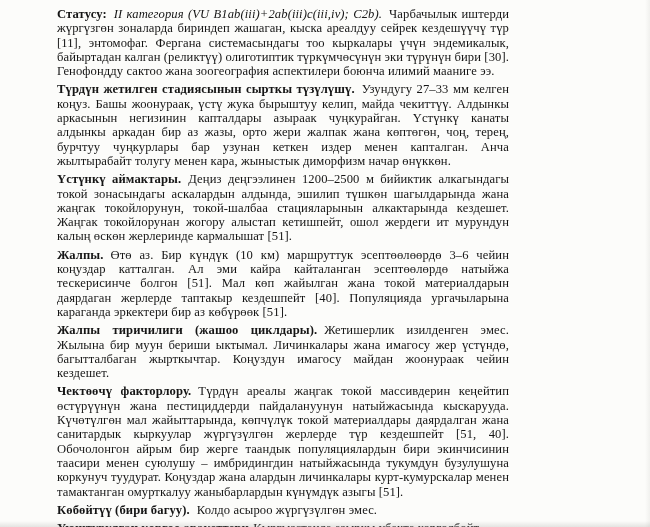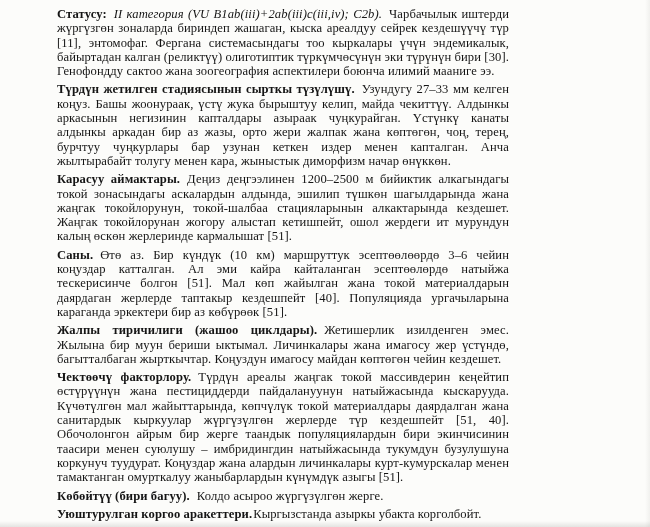--- a/index.html
+++ b/index.html
@@ -51,29 +51,29 @@
 </head>
 <body>
 
 <main class="page">
 
   <p class="para"><b class="hd">Статусу:</b><i class="formula">II категория (VU B1ab(iii)+2ab(iii)c(iii,iv); C2b).</i><span>Чарбачылык иштерди жүргүзгөн зоналарда бириндеп жашаган, кыска ареалдуу сейрек кездешүүчү түр [11], энтомофаг. Фергана системасындагы тоо кыркалары үчүн эндемикалык, байыртадан калган (реликтүү) олиготиптик түркүмчөсүнүн эки түрүнүн бири [30]. Генофондду сактоо жана зоогеография аспектилери боюнча илимий мааниге ээ.</span></p>
 
   <p class="para"><b class="hd">Түрдүн жетилген стадиясынын сырткы түзүлүшү.</b><span>Узундугу 27–33 мм келген коңуз. Башы жоонураак, үстү жука бырыштуу келип, майда чекиттүү. Алдынкы аркасынын негизинин капталдары азыраак чуңкурайган. Үстүнкү канаты алдынкы аркадан бир аз жазы, орто жери жалпак жана көптөгөн, чоң, терең, бурчтуу чуңкурлары бар узунан кеткен издер менен капталган. Анча жылтырабайт толугу менен кара, жыныстык диморфизм начар өнүккөн.</span></p>
 
 
-  <p class="para"><b class="hd">Карасуу аймактары.</b><span>Деңиз деңгээлинен 1200–2500 м бийиктик алкагындагы токой зонасындагы аскалардын алдында, эшилип түшкөн шагылдарында жана жаңгак токойлорунун, токой-шалбаа стацияларынын алкактарында кездешет. Жаңгак токойлорунан жогору алыстап кетишпейт, ошол жердеги ит мурундун калың өскөн жерлеринде кармалышат [51].</span></p>
+  <p class="para"><b class="hd">Үстүнкү аймактары.</b><span>Деңиз деңгээлинен 1200–2500 м бийиктик алкагындагы токой зонасындагы аскалардын алдында, эшилип түшкөн шагылдарында жана жаңгак токойлорунун, токой-шалбаа стацияларынын алкактарында кездешет. Жаңгак токойлорунан жогору алыстап кетишпейт, ошол жердеги ит мурундун калың өскөн жерлеринде кармалышат [51].</span></p>
 
-  <p class="para"><b class="hd">Саны.</b><span>Өтө аз. Бир күндүк (10 км) маршруттук эсептөөлөөрдө 3–6 чейин коңуздар катталган. Ал эми кайра кайталанган эсептөөлөрдө натыйжа тескерисинче болгон [51]. Мал көп жайылган жана токой материалдарын даярдаган жерлерде таптакыр кездешпейт [40]. Популяцияда ургачыларына караганда эркектери бир аз көбүрөөк [51].</span></p>
+  <p class="para"><b class="hd">Жалпы.</b><span>Өтө аз. Бир күндүк (10 км) маршруттук эсептөөлөөрдө 3–6 чейин коңуздар катталган. Ал эми кайра кайталанган эсептөөлөрдө натыйжа тескерисинче болгон [51]. Мал көп жайылган жана токой материалдарын даярдаган жерлерде таптакыр кездешпейт [40]. Популяцияда ургачыларына караганда эркектери бир аз көбүрөөк [51].</span></p>
 
-  <p class="para"><b class="hd">Жалпы тиричилиги (жашоо циклдары).</b><span>Жетишерлик изилденген эмес. Жылына бир муун бериши ыктымал. Личинкалары жана имагосу жер үстүндө, багытталбаган жырткычтар. Коңуздун имагосу майдан көптөгөн чейин кездешет.</span></p>
+  <p class="para"><b class="hd">Жалпы тиричилиги (жашоо циклдары).</b><span>Жетишерлик изилденген эмес. Жылына бир муун бериши ыктымал. Личинкалары жана имагосу жер үстүндө, багытталбаган жырткычтар. Коңуздун имагосу майдан жоонураак чейин кездешет.</span></p>
 
   <p class="para"><b class="hd">Чектөөчү факторлору.</b><span>Түрдүн ареалы жаңгак токой массивдерин кеңейтип өстүрүүнүн жана пестициддерди пайдалануунун натыйжасында кыскарууда. Күчөтүлгөн мал жайыттарында, көпчүлүк токой материалдары даярдалган жана санитардык кыркуулар жүргүзүлгөн жерлерде түр кездешпейт [51, 40]. Обочолонгон айрым бир жерге таандык популяциялардын бири экинчисинин таасири менен суюлушу – имбридингдин натыйжасында тукумдун бузулушуна коркунуч туудурат. Коңуздар жана алардын личинкалары курт-кумурскалар менен тамактанган омурткалуу жаныбарлардын күнүмдүк азыгы [51].</span></p>
 
-  <p class="para"><b class="hd">Көбөйтүү (бири багуу).</b><span>Колдо асыроо жүргүзүлгөн жерге.</span></p>
+  <p class="para"><b class="hd">Көбөйтүү (бири багуу).</b><span>Колдо асыроо жүргүзүлгөн эмес.</span></p>
 
   <p class="para"><b class="hd tight">Уюштурулган коргоо аракеттери.</b><span>Кыргызстанда азыркы убакта корголбойт.</span></p>
 
   <p class="para"><b class="hd">Коргоо үчүн зарыл аракеттер.</b><span>Личинкаларынын тиричилик мүнөзүн жана фенологиясын аныктоо, ошондой эле байыртадан жердеген жалгыз биотобу – жаңгак-жемиш токойлорунун антропогендик өзгөрүүгө дуушар болгон жерлеринде кайрадан өстүрүүнүн эксперименталдык мүмкүнчүлүгүн карап чыгуу.</span></p>
 
 </main>
 
 <div class="scan-bottom"></div>
 <div class="scan-right"></div>
 

